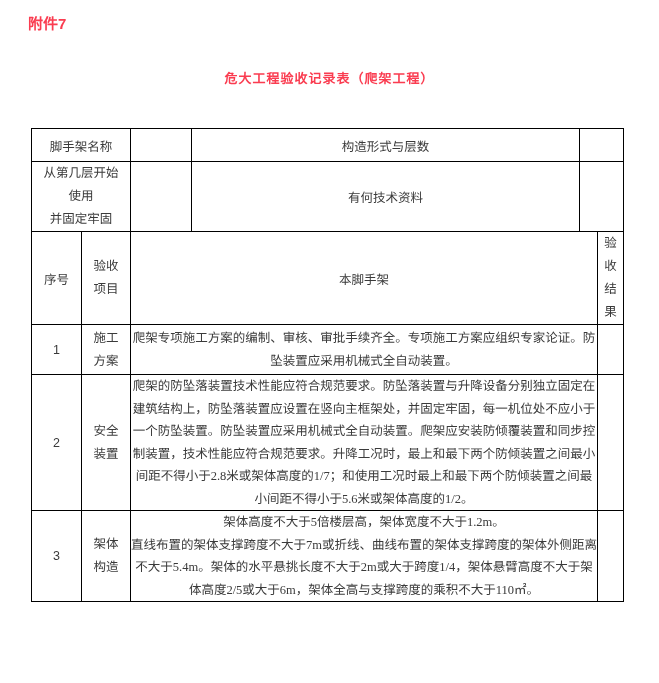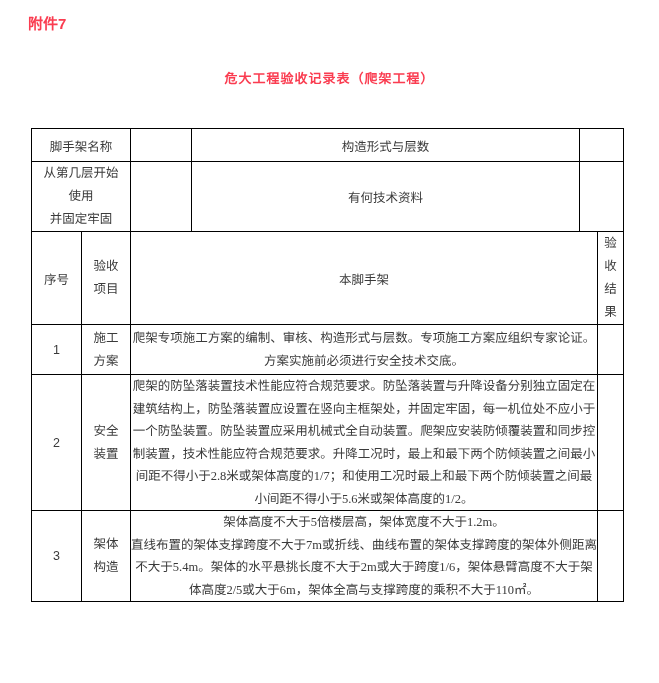--- a/index.html
+++ b/index.html
@@ -119,36 +119,36 @@
       <td class="vert-header">验
 收
 结
 果</td>
     </tr>
 
     <tr style="height:50px">
       <td>1</td>
       <td class="multiline">施工
 方案</td>
-      <td colspan="3" class="req">爬架专项施工方案的编制、审核、构造形式与层数。专项施工方案应组织专家论证。方案实施前必须进行安全技术交底。</td>
+      <td colspan="3" class="req">爬架专项施工方案的编制、审核、审批手续齐全。专项施工方案应组织专家论证。防坠装置应采用机械式全自动装置。</td>
       <td></td>
     </tr>
 
     <tr style="height:136px">
       <td>2</td>
       <td class="multiline">安全
 装置</td>
       <td colspan="3" class="req">爬架的防坠落装置技术性能应符合规范要求。防坠落装置与升降设备分别独立固定在建筑结构上，防坠落装置应设置在竖向主框架处，并固定牢固，每一机位处不应小于一个防坠装置。防坠装置应采用机械式全自动装置。爬架应安装防倾覆装置和同步控制装置，技术性能应符合规范要求。升降工况时，最上和最下两个防倾装置之间最小间距不得小于2.8米或架体高度的1/7；和使用工况时最上和最下两个防倾装置之间最小间距不得小于5.6米或架体高度的1/2。</td>
       <td></td>
     </tr>
 
     <tr style="height:91px">
       <td>3</td>
       <td class="multiline">架体
 构造</td>
       <td colspan="3" class="req">架体高度不大于5倍楼层高，架体宽度不大于1.2m。
-直线布置的架体支撑跨度不大于7m或折线、曲线布置的架体支撑跨度的架体外侧距离不大于5.4m。架体的水平悬挑长度不大于2m或大于跨度1/6，架体悬臂高度不大于架体高度2/5或大于6m，架体全高与支撑跨度的乘积不大于110㎡。</td>
+直线布置的架体支撑跨度不大于7m或折线、曲线布置的架体支撑跨度的架体外侧距离不大于5.4m。架体的水平悬挑长度不大于2m或大于跨度1/4，架体悬臂高度不大于架体高度2/5或大于6m，架体全高与支撑跨度的乘积不大于110㎡。</td>
       <td></td>
     </tr>
   </tbody>
     </table>
 
 </div>
 
 </body></html>

